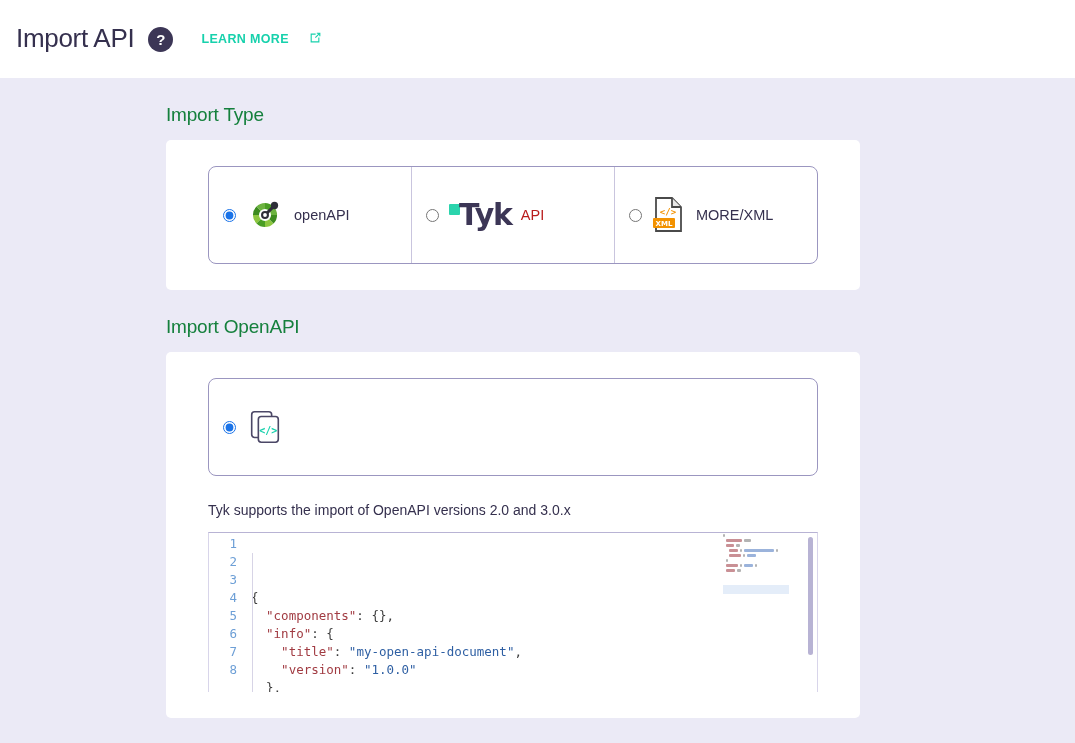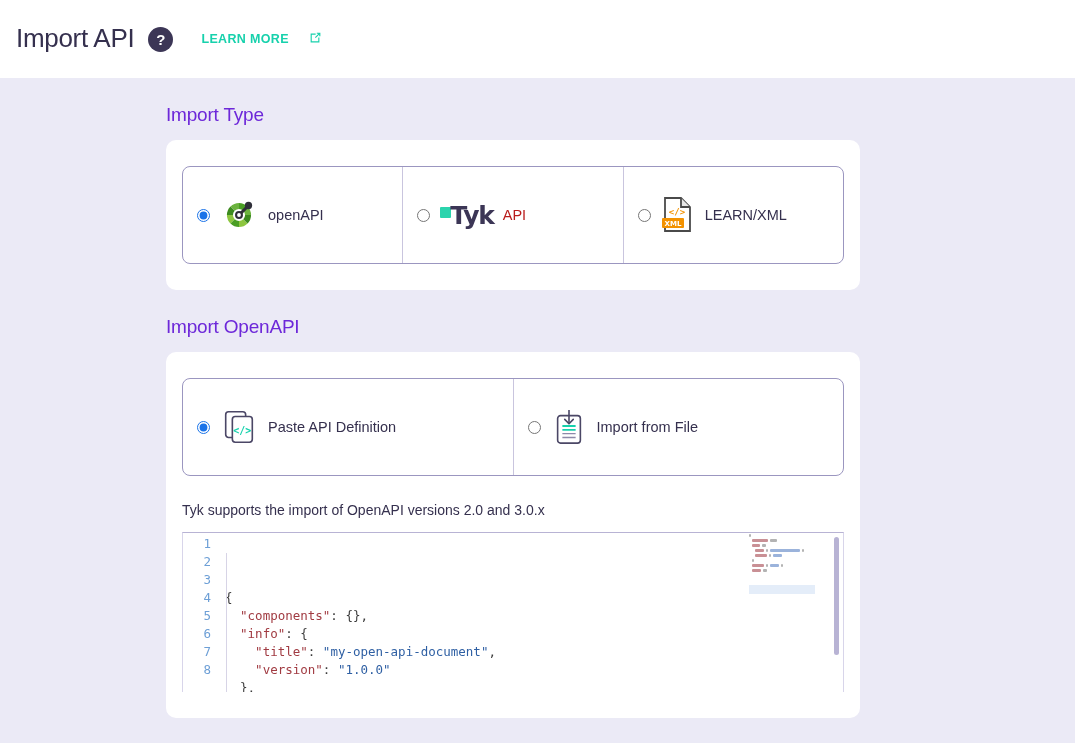--- a/index.html
+++ b/index.html
@@ -100,30 +100,30 @@
   
   .content {
     padding: 0 0 0 0;
     height: 665px;
     overflow: hidden;
   }
   .section { margin-bottom: 0; }
   .section-label {
     font-size: 19px;
     font-weight: 500;
-    color: #6d28d9;
+    color: #15803d;
     margin: 26px 0 14px 166px;
     letter-spacing: -0.2px;
   }
   .card {
     background: #ffffff;
-    border-radius: 10px;
+    border-radius: 5px;
     margin-left: 166px;
     width: 694px;
-    padding: 26px 16px;
+    padding: 26px 42px;
   }
 
   
   .selector-group {
     display: flex;
     border: 1.4px solid #9b96c0;
     border-radius: 8px;
     overflow: hidden;
   }
   .selector-option {
@@ -164,21 +164,21 @@
   }
   .tyk-sq {
     width: 11px; height: 11px;
     background: #2bd4ad;
     border-radius: 1px;
     align-self: flex-start;
     margin-top: 4px;
     margin-right: -1px;
   }
   .tyk-word {
-    font-size: 25px;
+    font-size: 30px;
     font-weight: bold;
     color: #3c3656;
     letter-spacing: -1.2px;
     line-height: 1;
     font-family: "DejaVu Sans", sans-serif;
   }
   .tyk-api-suffix {
     font-size: 14.5px;
     color: #b91c1c;
     margin-left: -1px;
@@ -336,59 +336,43 @@
           <span class="opt-icon">
             <svg width="34" height="38" viewBox="0 0 34 38">
               <path d="M6 20h22v15H6z" fill="#9e9e9e"></path>
               <path d="M4 2h16l9 9v24H4z" fill="#ffffff" stroke="#4a4a4a" stroke-width="1.8"></path>
               <path d="M20 2v9h9" fill="#e8e8e8" stroke="#4a4a4a" stroke-width="1.8"></path>
               <text x="16" y="19" font-family="DejaVu Sans Mono, monospace" font-size="9" font-weight="bold" fill="#f39200" text-anchor="middle">&lt;/&gt;</text>
               <rect x="1" y="22" width="22" height="10" rx="1" fill="#f39200"></rect>
               <text x="12" y="29.6" font-family="DejaVu Sans, sans-serif" font-size="7" font-weight="bold" fill="#ffffff" text-anchor="middle">XML</text>
             </svg>
           </span>
-          <span class="opt-label">LEARN/XML</span>
+          <span class="opt-label">MORE/XML</span>
         </label>
 
       </div>
     </div>
   </div>
 
   <div class="section">
     <div class="section-label">Import OpenAPI</div>
     <div class="card">
       <div class="selector-group">
 
         <label class="selector-option">
           <input type="radio" name="importContent" checked="" style="">
           <span class="opt-icon">
             <svg width="38" height="38" viewBox="0 0 40 40">
               <rect x="6" y="4" width="21" height="27" rx="3" fill="#ffffff" stroke="#4b4766" stroke-width="1.7"></rect>
               <rect x="13" y="9" width="21" height="27" rx="3" fill="#ffffff" stroke="#4b4766" stroke-width="1.7"></rect>
               <text x="23.5" y="27" font-family="DejaVu Sans Mono, monospace" font-size="10.5" font-weight="bold" fill="#17d1ac" text-anchor="middle">&lt;/&gt;</text>
             </svg>
           </span>
-          <span class="opt-label">Paste API Definition</span>
         </label>
 
-        <label class="selector-option">
-          <input type="radio" name="importContent" style="">
-          <span class="opt-icon">
-            <svg width="36" height="38" viewBox="0 0 38 40">
-              <rect x="7" y="8" width="24" height="29" rx="3" fill="#ffffff" stroke="#4b4766" stroke-width="1.7"></rect>
-              <path d="M19 2v14" stroke="#4b4766" stroke-width="1.7"></path>
-              <path d="M14.5 12 19 16.6 23.5 12" fill="none" stroke="#4b4766" stroke-width="1.7" stroke-linecap="round" stroke-linejoin="round"></path>
-              <path d="M12 19h14" stroke="#17d1ac" stroke-width="2"></path>
-              <path d="M12 23h14" stroke="#17d1ac" stroke-width="2"></path>
-              <path d="M12 27h14" stroke="#8d89a8" stroke-width="1.5"></path>
-              <path d="M12 31h14" stroke="#8d89a8" stroke-width="1.5"></path>
-            </svg>
-          </span>
-          <span class="opt-label">Import from File</span>
-        </label>
 
 
       </div>
 
       <div class="def-wrap">
         <div class="def-sub">Tyk supports the import of OpenAPI versions 2.0 and 3.0.x</div>
 
         <div class="editor">
           <div class="editor-body">
             <div class="gutter">

